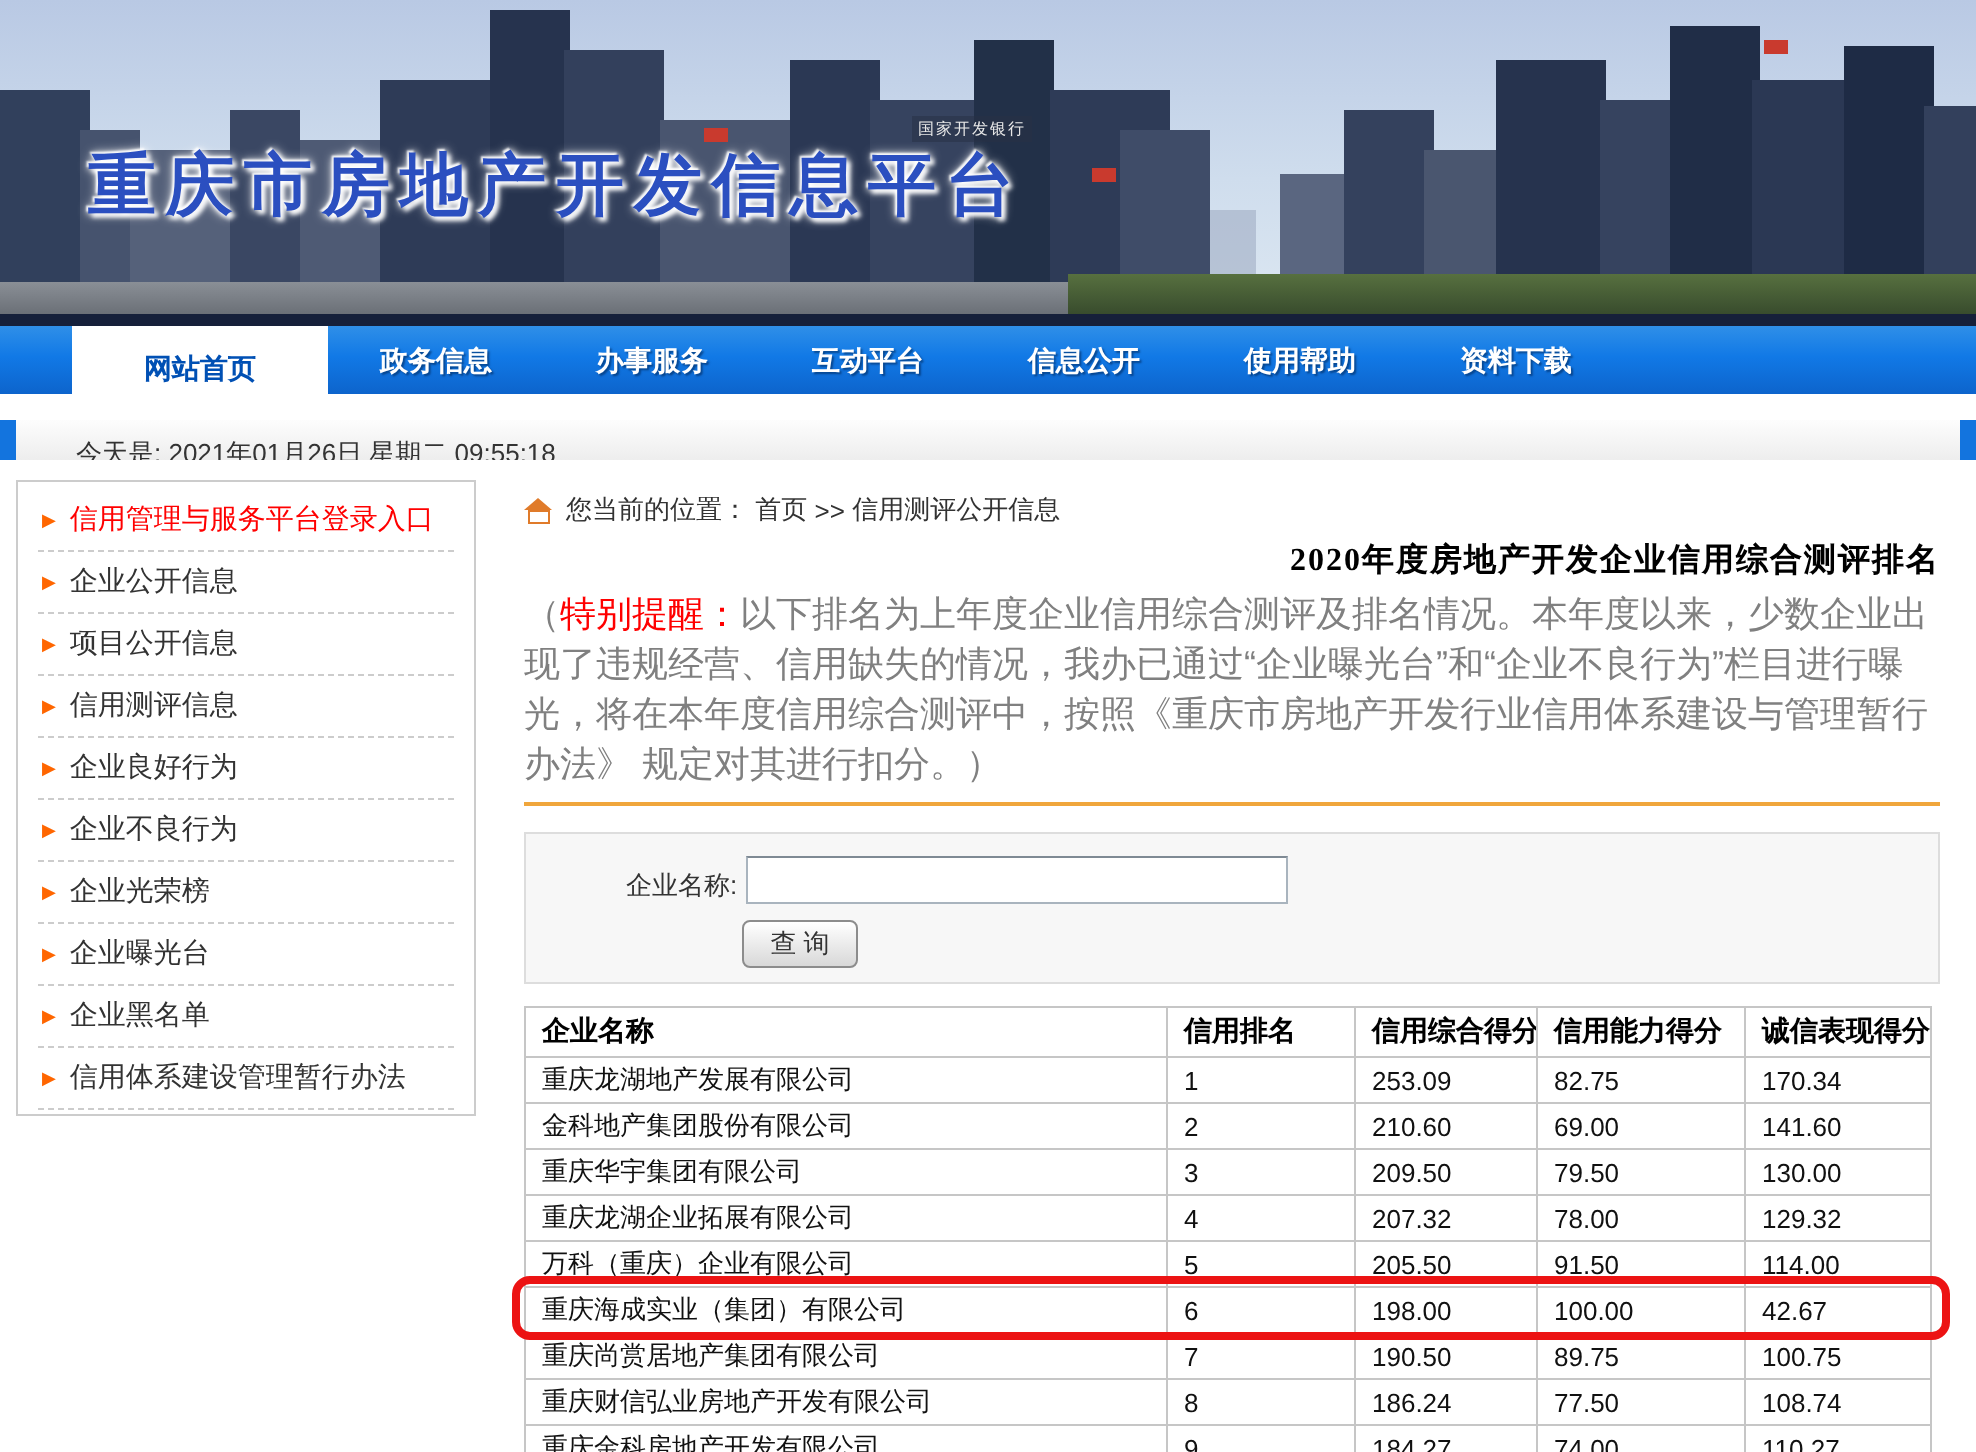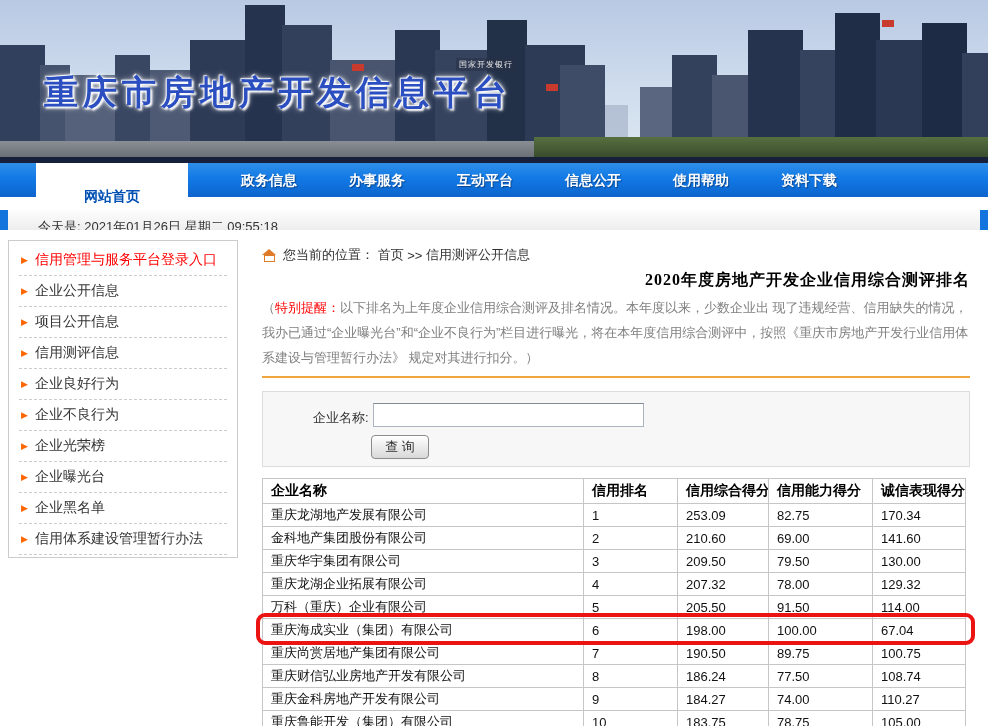--- a/index.html
+++ b/index.html
@@ -22,22 +22,22 @@
   .bank-label{position:absolute;left:456px;top:58px;font-size:8px;color:#e8e8e8;
     background:rgba(40,50,70,.55);padding:1px 3px;letter-spacing:1px;font-family:Liberation Mono, monospace;}
   .red-mark{position:absolute;width:12px;height:7px;background:#c93a2e;}
 
   
   .navbar{position:absolute;left:0;top:163px;width:988px;height:34px;
     background:linear-gradient(180deg,#2f8fe8 0%,#1179e6 45%,#0d64cc 100%);
     display:flex;align-items:stretch;padding-left:36px;box-sizing:border-box;}
   .tab{color:#ffffff;font-size:14px;font-weight:bold;line-height:34px;padding:0 26px;
     cursor:pointer;text-shadow:1px 1px 1px rgba(0,40,90,.6);white-space:nowrap;}
-  .tab.active{background:#ffffff;color:#0050b4;text-shadow:none;width:120px;padding:16px;
-    text-align:center;margin-right:27px;}
+  .tab.active{background:#ffffff;color:#0050b4;text-shadow:none;width:120px;padding:4px;
+    text-align:center;margin-right:0;}
 
   
   .date-wrap{position:absolute;left:0;top:210px;width:988px;height:33px;background:#1374de;}
   .datebar{position:absolute;left:8px;right:8px;top:0;height:33px;
     background:linear-gradient(180deg,#fdfdfd,#e4e4e4);border-bottom:1px solid #d0d0d0;
     font-size:13px;color:#333333;line-height:33px;padding-left:30px;box-sizing:border-box;}
 
   
   .content{position:absolute;left:0;top:230px;width:988px;height:496px;background:#fff;}
 
@@ -52,21 +52,21 @@
   .breadcrumb{margin-top:16px;height:18px;font-size:13px;color:#333;display:flex;align-items:center;}
   .home-ico{width:15px;height:13px;margin-right:6px;position:relative;display:inline-block;}
   .home-ico .roof{position:absolute;left:0;top:0;width:0;height:0;
     border-left:7.5px solid transparent;border-right:7.5px solid transparent;border-bottom:6px solid #e07b2a;}
   .home-ico .base{position:absolute;left:2px;top:6px;width:11px;height:7px;background:#fff;
     border:1.5px solid #e07b2a;box-sizing:border-box;}
   .crumb-link{cursor:pointer;}
 
   .page-title{margin:6px 0 4px 0;text-align:right;font-size:16px;font-weight:bold;color:#000000;
     font-family:"Liberation Serif","DejaVu Serif",serif;letter-spacing:1px;}
-  .notice{font-size:13px;line-height:25px;color:#808080;margin:0;}
+  .notice{font-size:18px;line-height:25px;color:#808080;margin:0;}
   .notice .warn{color:#ff0000;}
   .gold-divider{border-bottom:2px solid #f0a63c;margin-top:6px;}
 
   .search-panel{margin-top:13px;height:76px;background:#f7f7f7;border:1px solid #dddddd;
     position:relative;box-sizing:border-box;}
   .search-label{position:absolute;left:50px;top:14px;font-size:13px;color:#333;line-height:24px;}
   .search-input{position:absolute;left:110px;top:11px;width:271px;height:24px;border:1px solid #a9b4be;
     border-top-color:#7f8a94;background:#fff;box-sizing:border-box;font-size:13px;padding:0 4px;}
   .search-btn{position:absolute;left:108px;top:43px;width:58px;height:24px;
     background:linear-gradient(180deg,#ffffff,#d8d8d8);border:1px solid #8c8c8c;border-radius:4px;
@@ -256,21 +256,21 @@
               <td>5</td>
               <td>205.50</td>
               <td>91.50</td>
               <td>114.00</td>
             </tr>
             <tr>
               <td>重庆海成实业（集团）有限公司</td>
               <td>6</td>
               <td>198.00</td>
               <td>100.00</td>
-              <td>67.04</td>
+              <td>42.67</td>
             </tr>
             <tr>
               <td>重庆尚赏居地产集团有限公司</td>
               <td>7</td>
               <td>190.50</td>
               <td>89.75</td>
               <td>100.75</td>
             </tr>
             <tr>
               <td>重庆财信弘业房地产开发有限公司</td>

